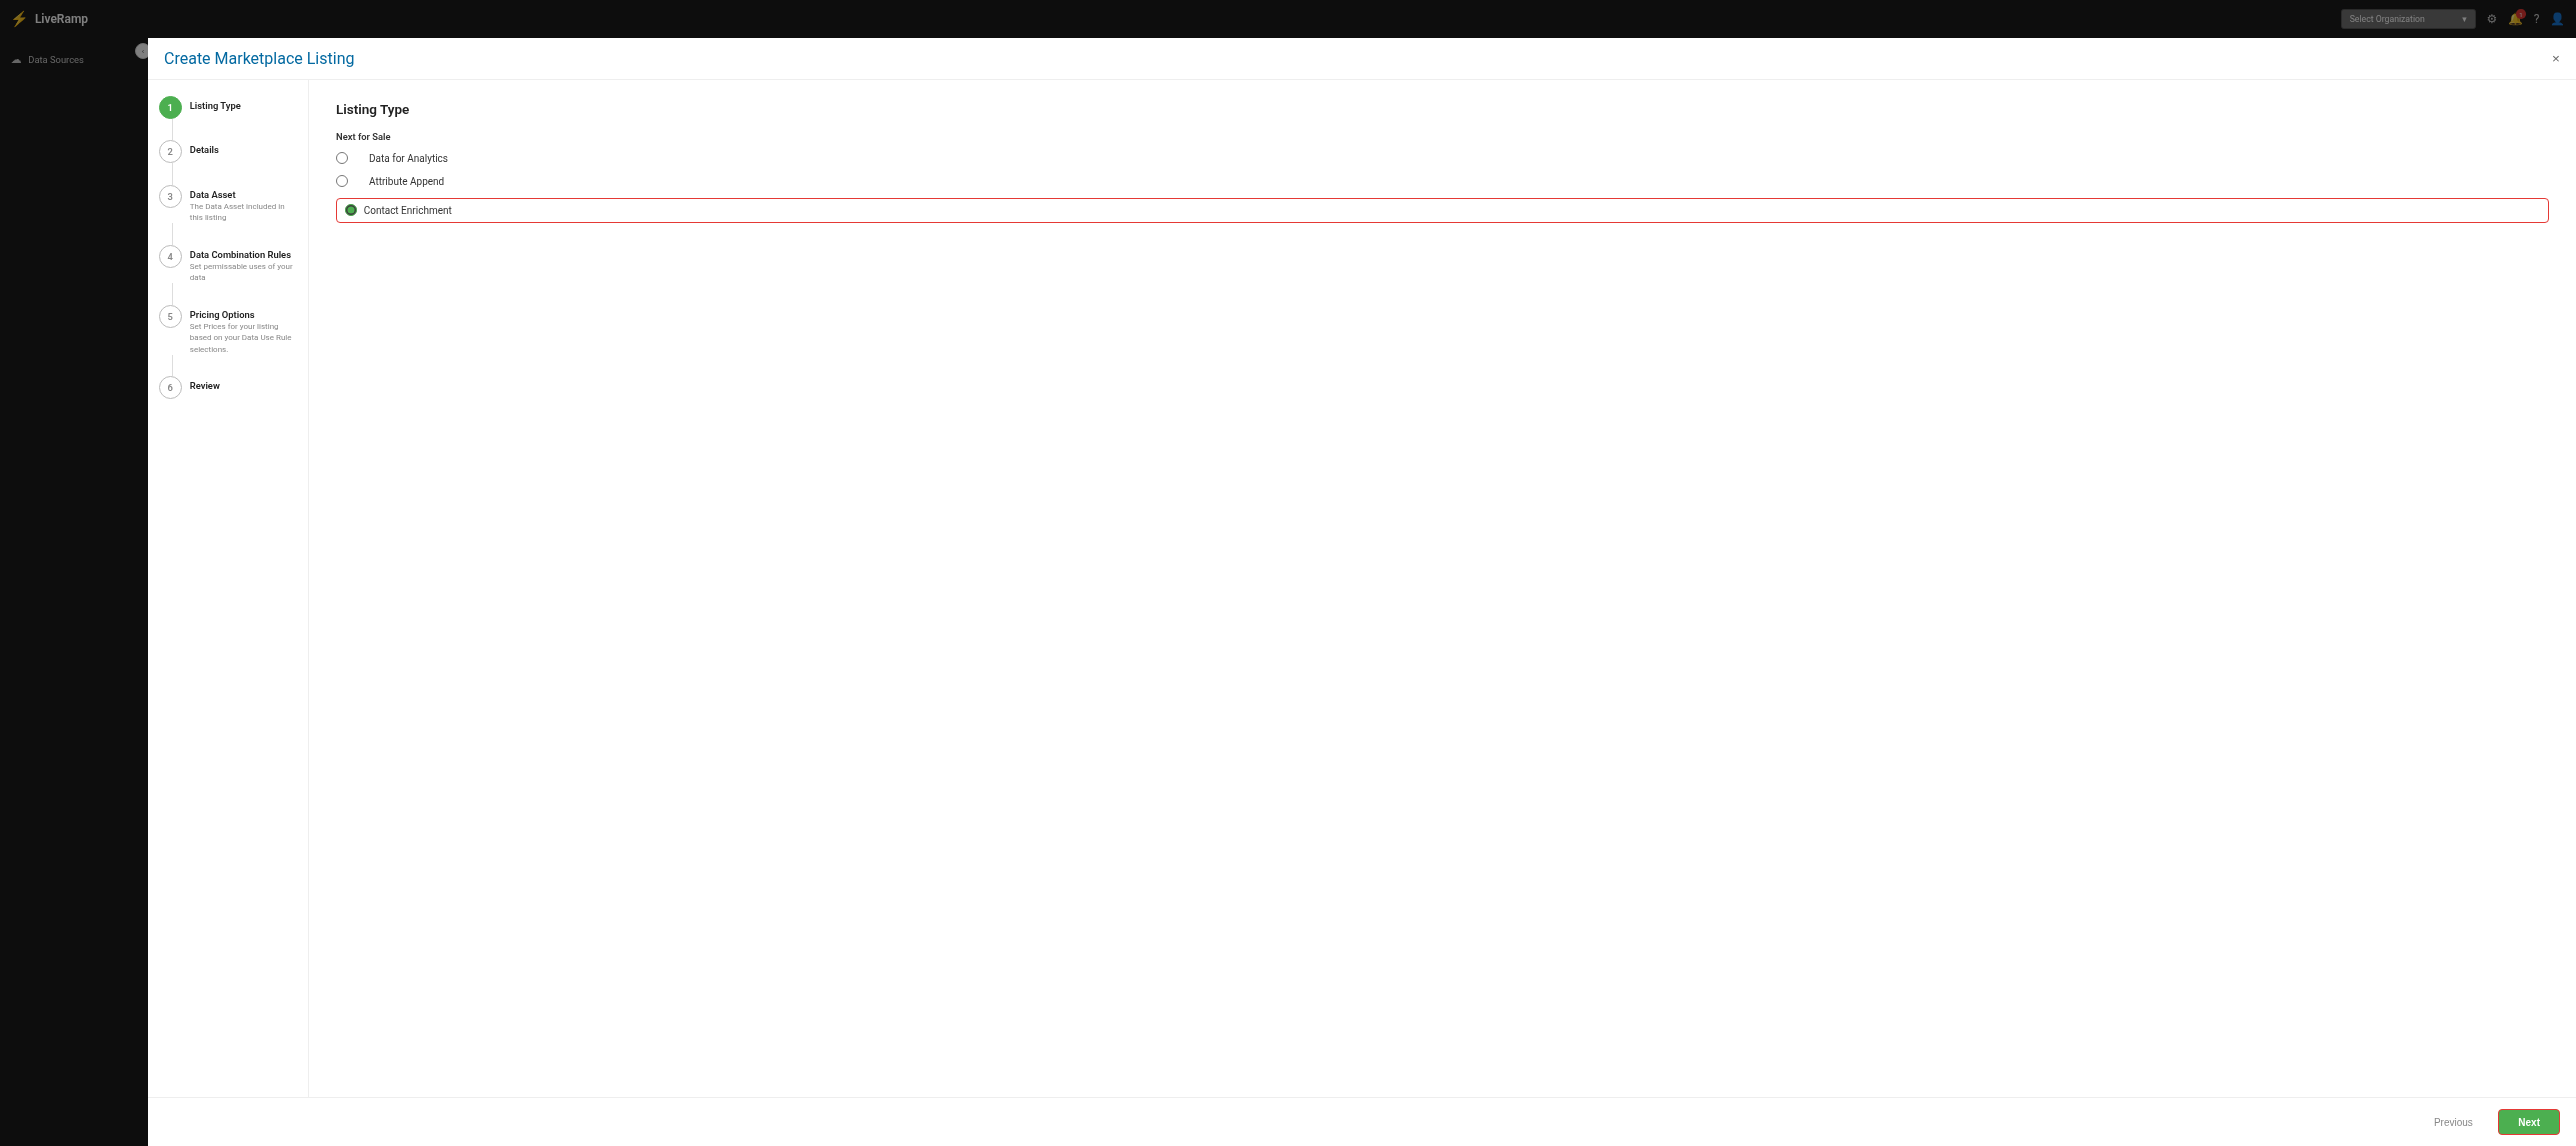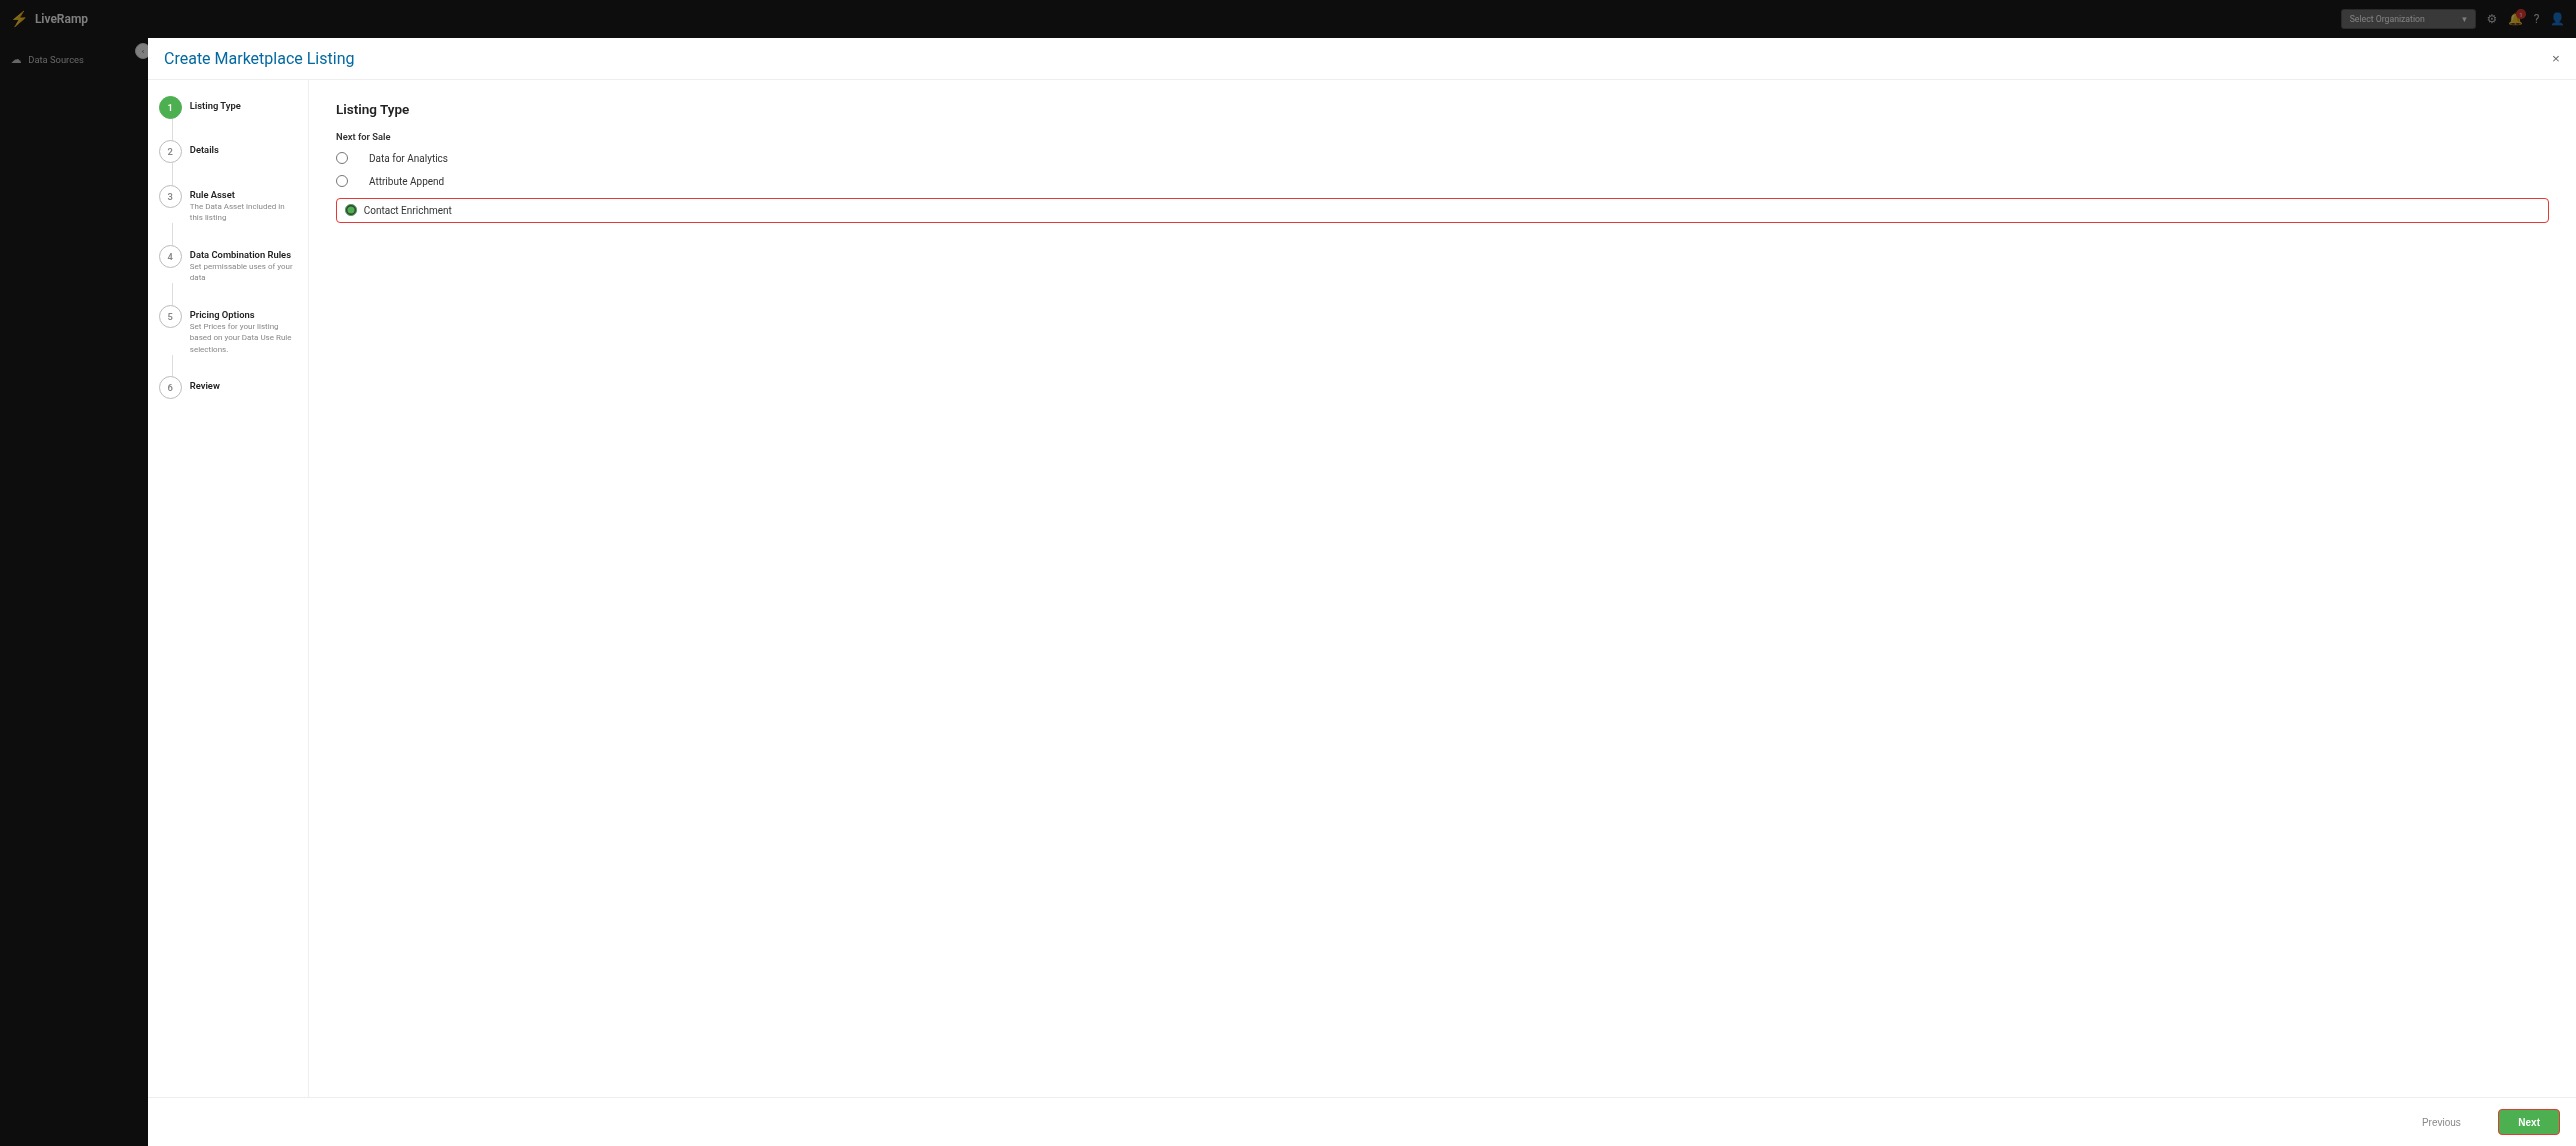--- a/index.html
+++ b/index.html
@@ -71,21 +71,21 @@
     .radio-item { display: flex; align-items: center; gap: 21px; cursor: pointer; }
     .radio-item input[type="radio"] { width: 12px; height: 12px; cursor: pointer; accent-color: #4caf50; }
     .radio-item label { font-size: 10px; color: #333; cursor: pointer; }
 
     
     .radio-highlight { border: 1.3px solid #e53935; border-radius: 4px; padding: 5.4px 8px; display: inline-flex; align-items: center; gap: 6.7px; }
     .radio-highlight input[type="radio"] { width: 12px; height: 12px; accent-color: #4caf50; }
     .radio-highlight label { font-size: 10px; color: #333; cursor: pointer; }
 
     
-    .modal-footer { display: flex; align-items: center; justify-content: flex-end; gap: 24px; padding: 10.8px 16px; border-top: 0.7px solid #eee; background: #fff; }
+    .modal-footer { display: flex; align-items: center; justify-content: flex-end; gap: 12px; padding: 10.8px 16px; border-top: 0.7px solid #eee; background: #fff; }
     .btn-prev { background: none; border: none; color: #888; font-size: 10px; cursor: pointer; padding: 6.7px 13.5px; }
     .btn-next { background: #4caf50; border: 1.3px solid #e53935; color: #fff; font-size: 10px; font-weight: 600; padding: 6.7px 19px; border-radius: 4px; cursor: pointer; }
   </style>
 </head>
 <body>
 
 <nav class="top-nav">
   <div class="logo">
     <span class="logo-icon">⚡</span>
     <span>LiveRamp</span>
@@ -152,21 +152,21 @@
             <div class="step-title">Details</div>
           </div>
         </div>
         <div class="step-connector"></div>
 
         <div class="step-item">
           <div class="step-circle inactive">
             <span>3</span>
           </div>
           <div class="step-content">
-            <div class="step-title">Rule Asset</div>
+            <div class="step-title">Data Asset</div>
             <div class="step-subtitle">The Data Asset included in this listing</div>
           </div>
         </div>
         <div class="step-connector"></div>
 
         <div class="step-item">
           <div class="step-circle inactive">
             <span>4</span>
           </div>
           <div class="step-content">

